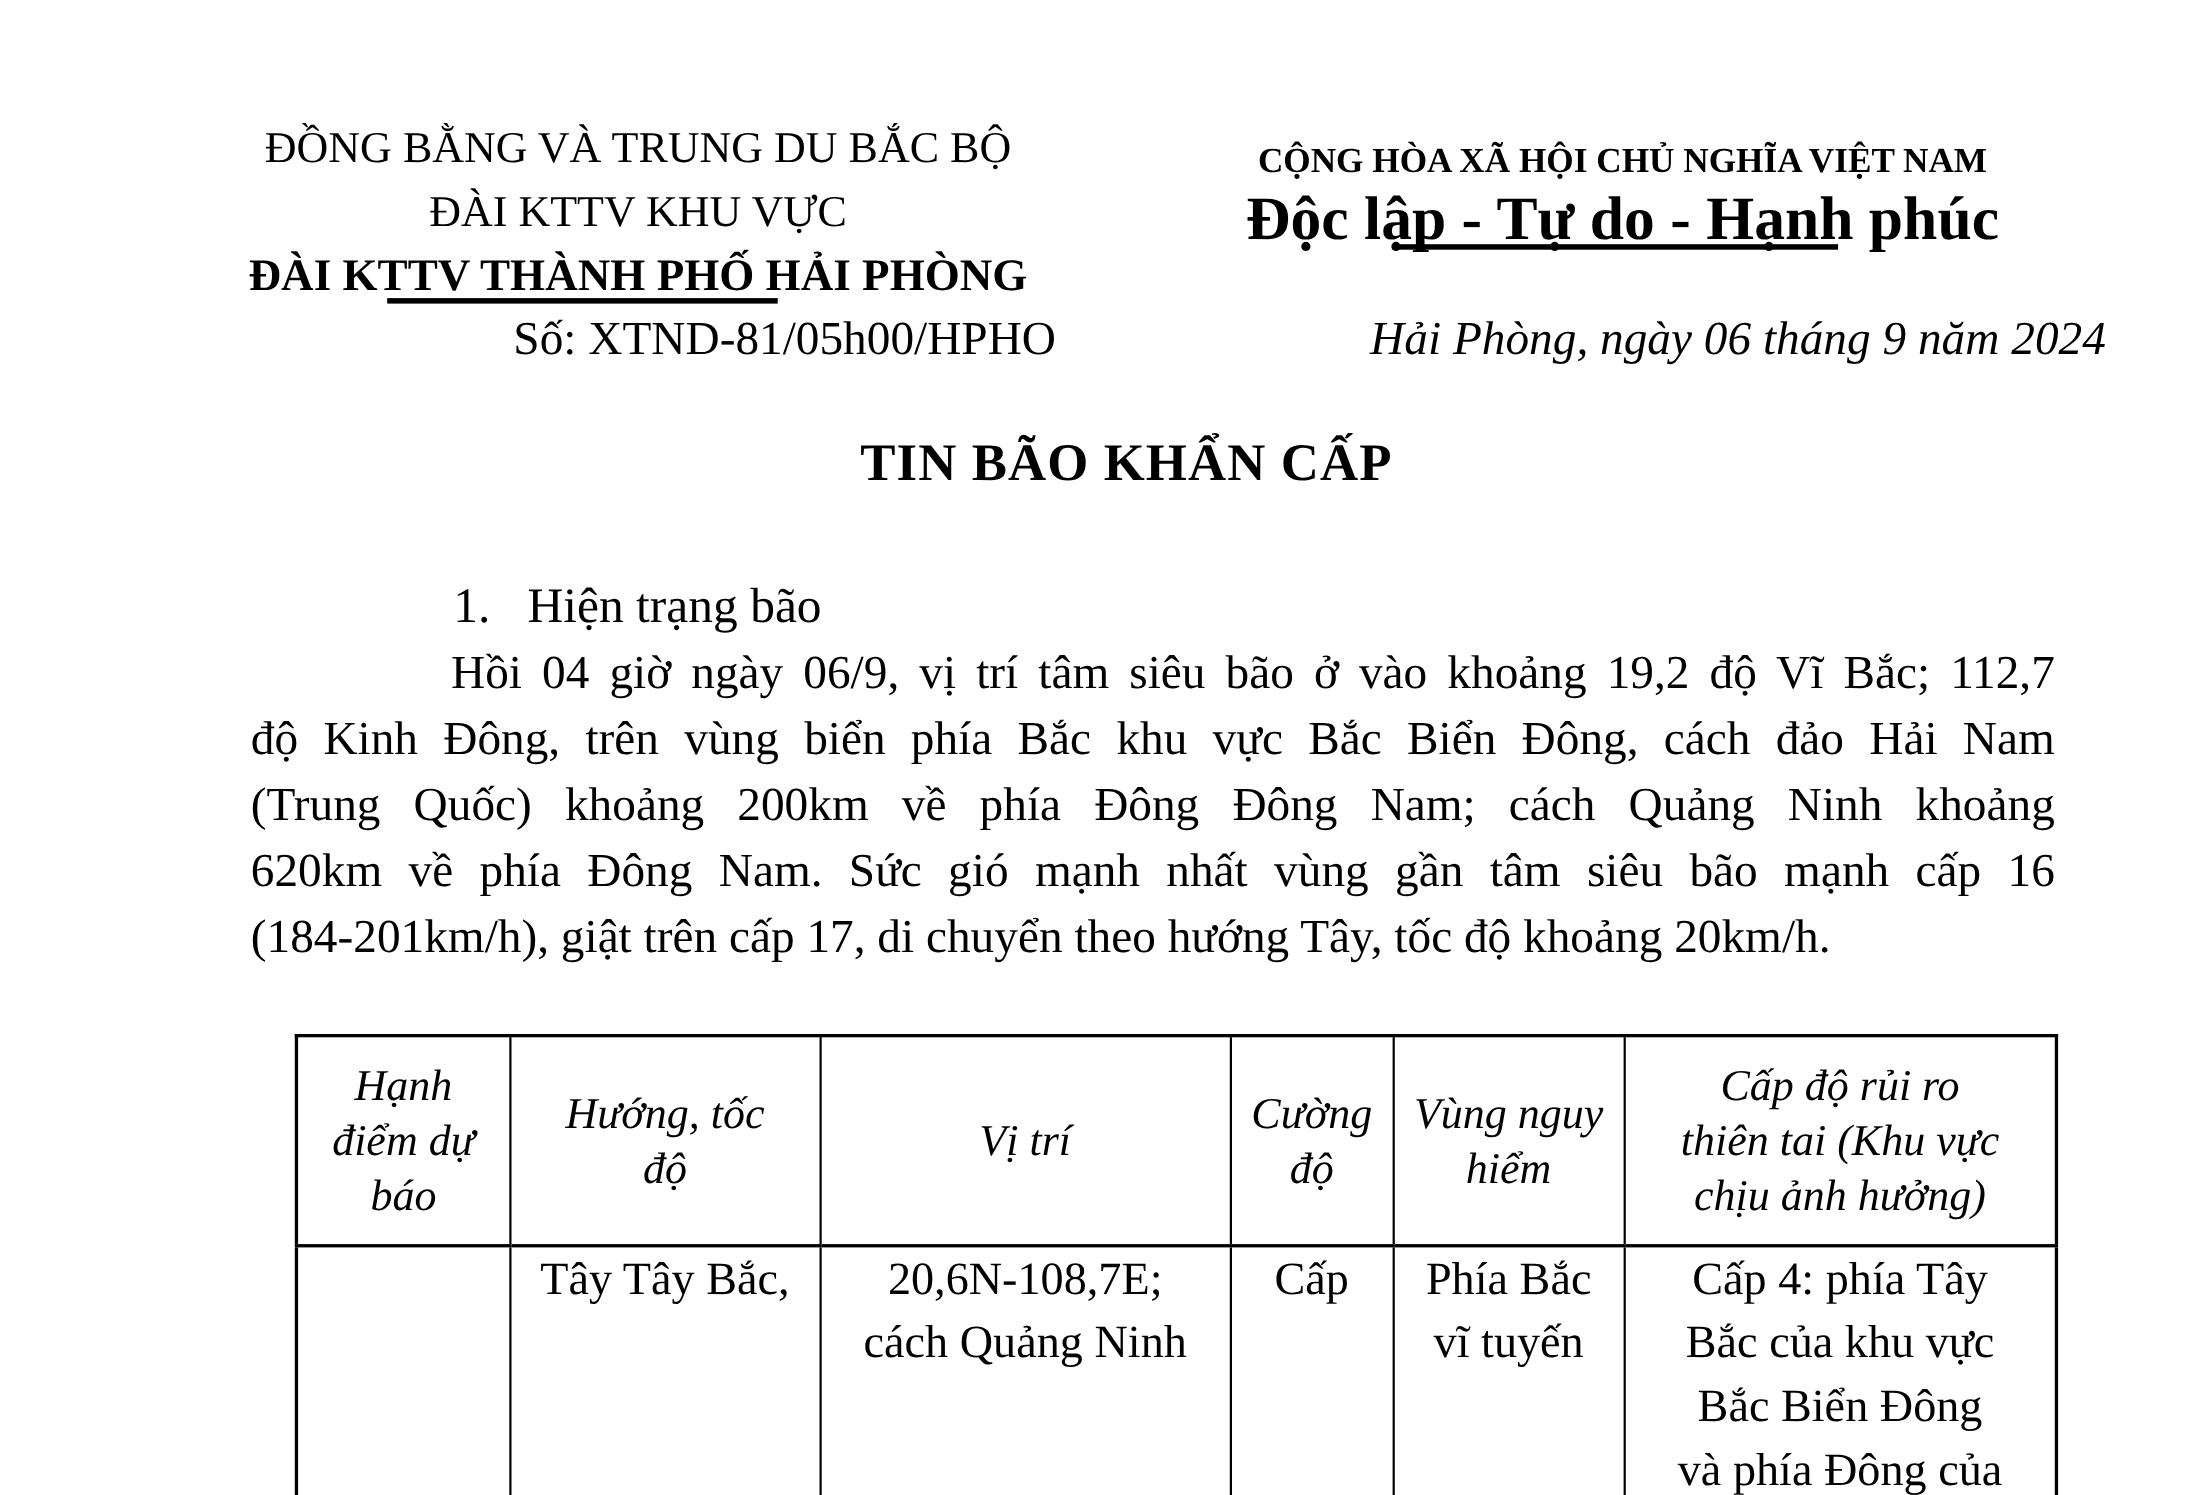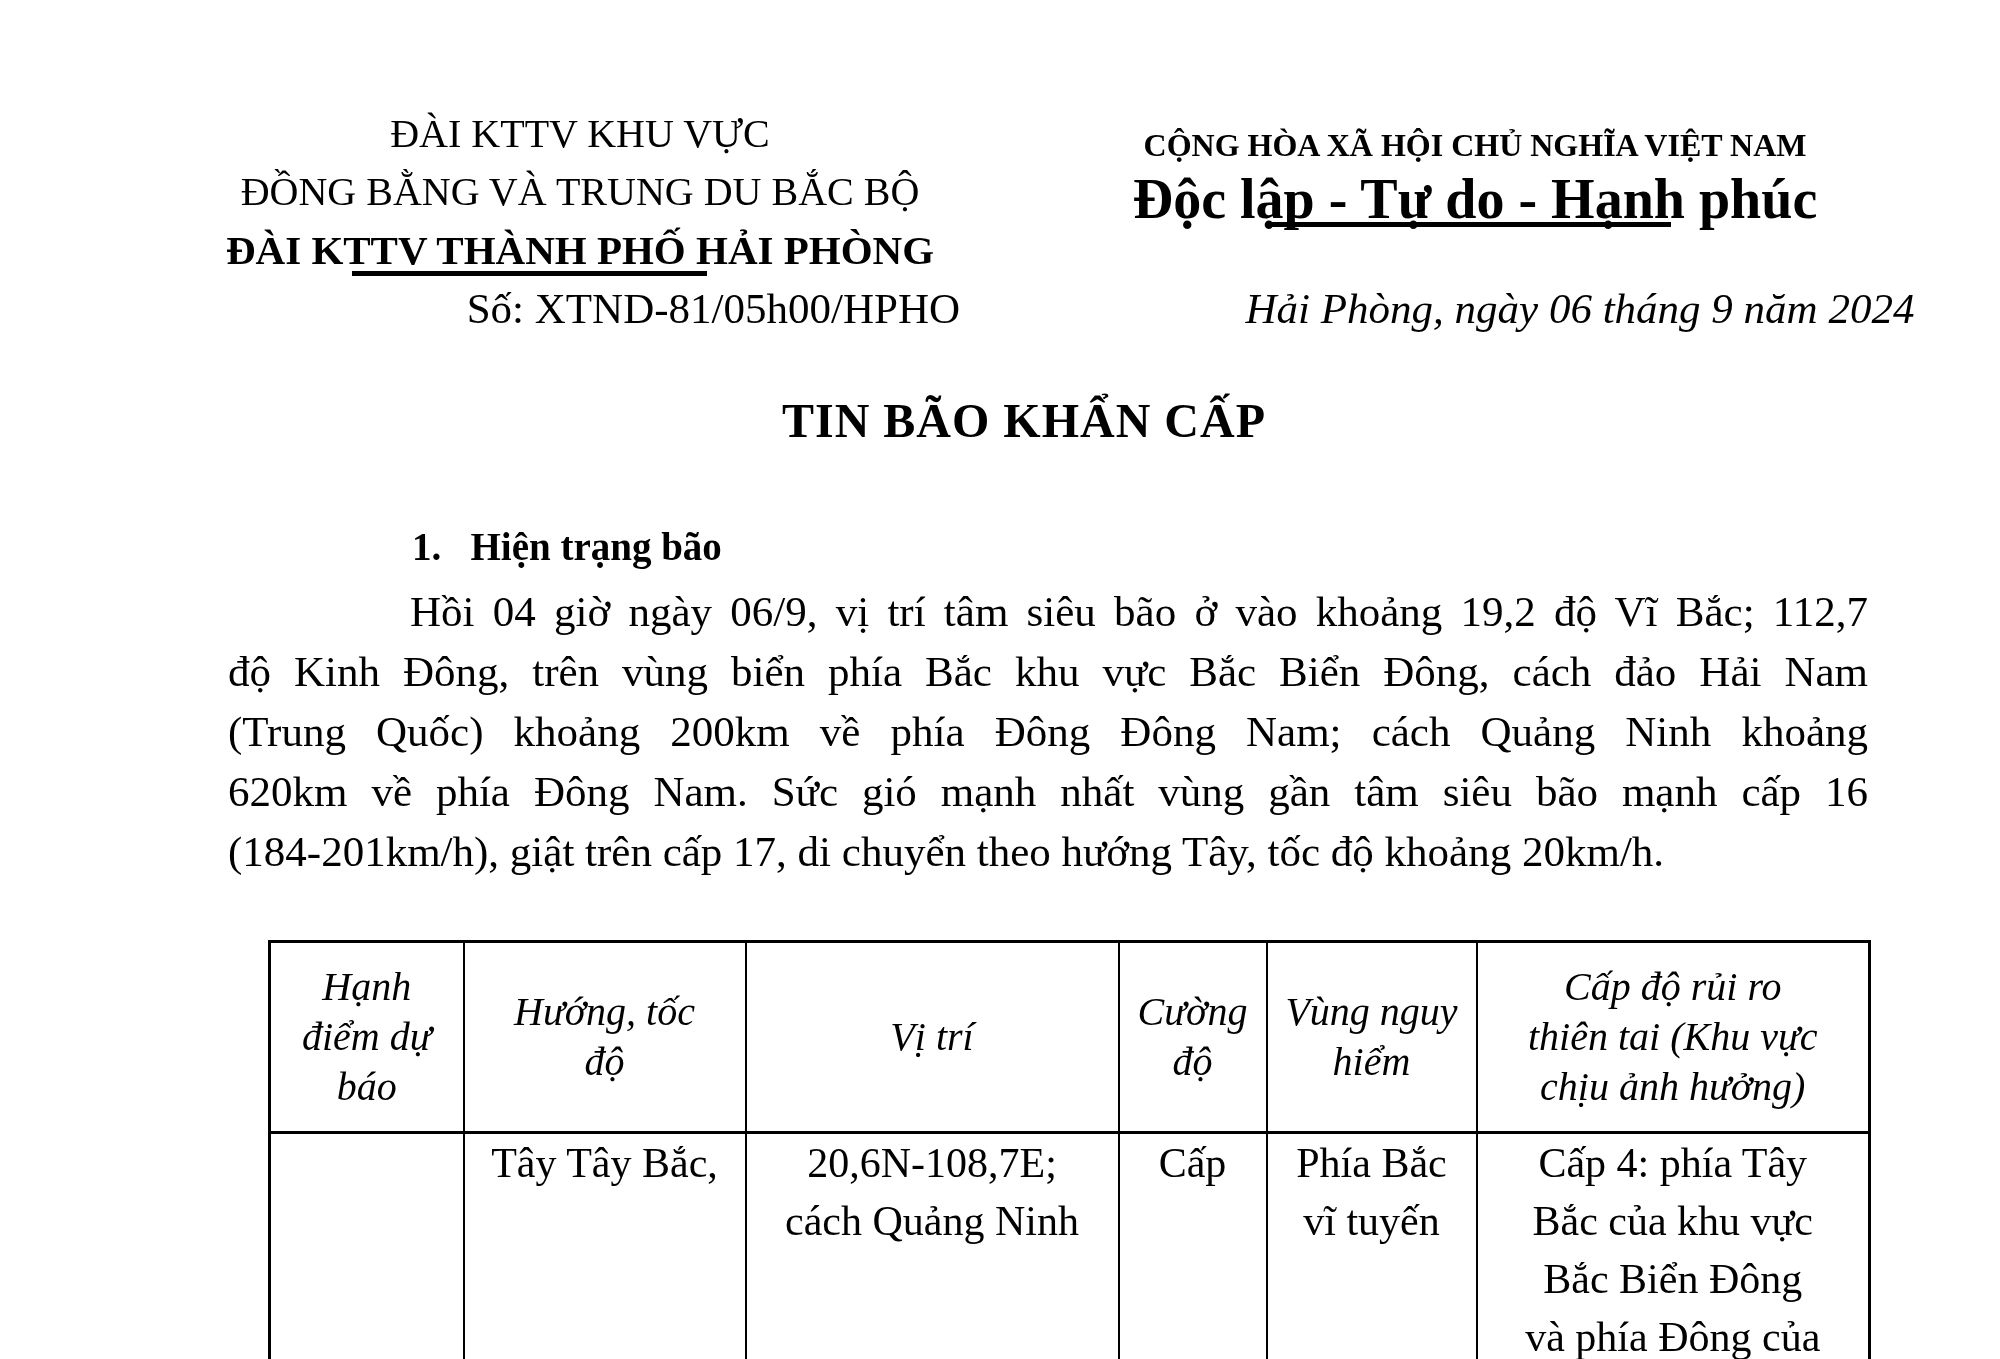--- a/index.html
+++ b/index.html
@@ -58,21 +58,21 @@
   }
 
   
   .center-line { position: absolute; left: 0; width: 2000px; text-align: center; margin-left: 24px; }
   .doc-title   { top: 393px; font-size: 48px; font-weight: bold; letter-spacing: 1px; }
   .doc-subtitle{ top: 466px; font-size: 45px; font-weight: bold; }
 
   .h1 {
     position: absolute;
     left: 412px; top: 524px;
-    font-size: 39px; font-weight: bold;
+    font-size: 45px; font-weight: normal;
     white-space: pre;
   }
 
   
   .para {
     position: absolute;
     left: 228px; top: 582px; width: 1640px;
     font-size: 43px; line-height: 60px;
   }
   .pline { text-align: justify; }
@@ -121,22 +121,22 @@
   .pt-int    { padding-top: 178px; }
   .pt-danger { padding-top: 120px; }
   .pt-risk   { padding-top: 4px; }
 </style>
 </head>
 <body>
 
 <div class="page">
 
   <div class="org-block">
+    <div>ĐỒNG BẰNG VÀ TRUNG DU BẮC BỘ</div>
     <div>ĐÀI KTTV KHU VỰC</div>
-    <div>ĐỒNG BẰNG VÀ TRUNG DU BẮC BỘ</div>
     <div class="org-line3">ĐÀI KTTV THÀNH PHỐ HẢI PHÒNG</div>
   </div>
   <div class="org-rule"></div>
   <div class="doc-number">Số: XTND-81/05h00/HPHO</div>
 
   <div class="national-block">
     <div class="national-line1">CỘNG HÒA XÃ HỘI CHỦ NGHĨA VIỆT NAM</div>
     <div class="national-line2">Độc lập - Tự do - Hạnh phúc</div>
   </div>
   <div class="motto-rule"></div>

